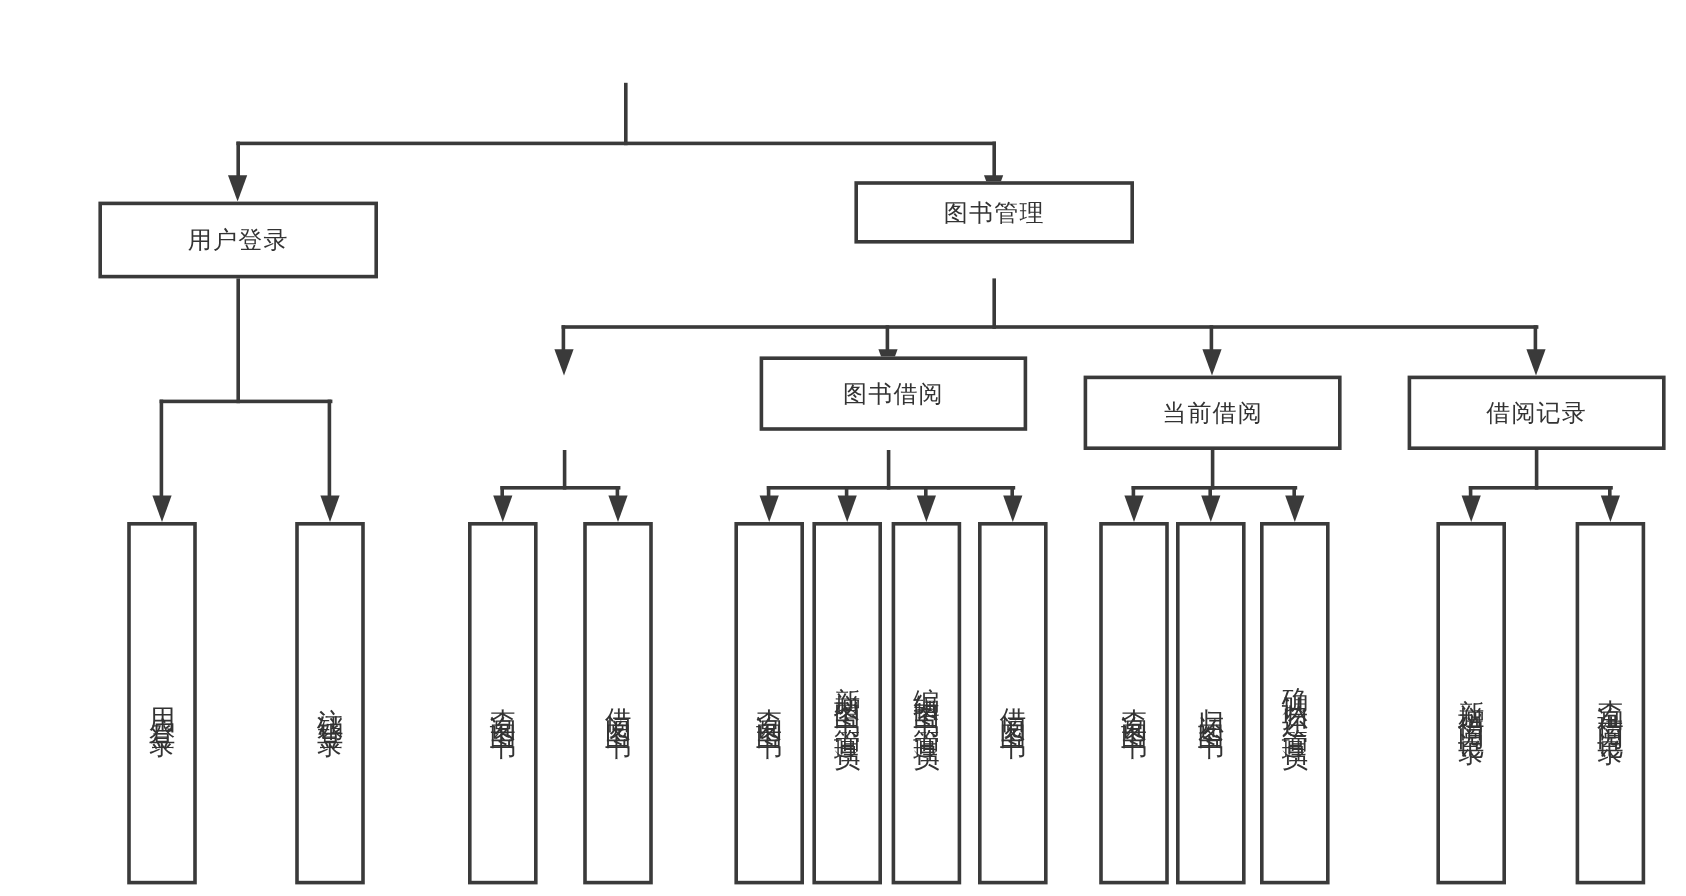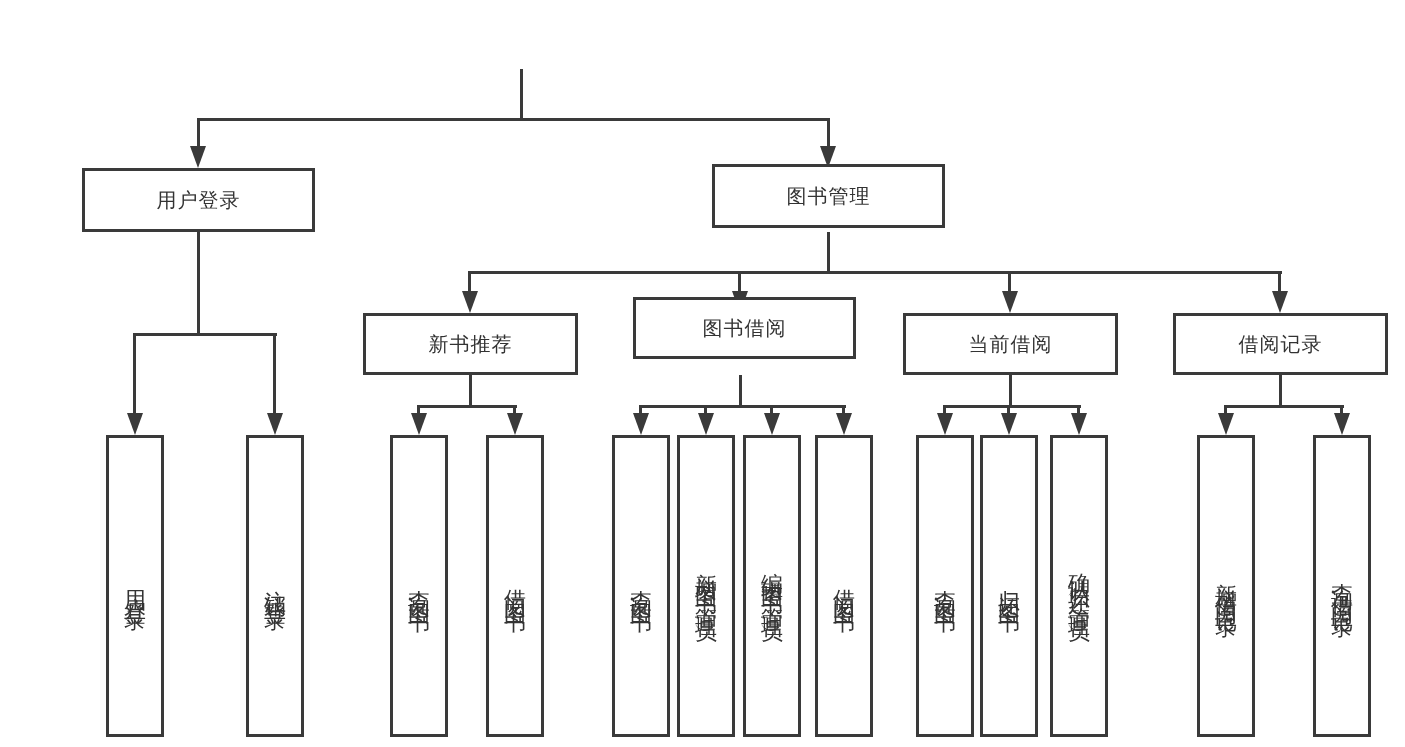--- a/index.html
+++ b/index.html
@@ -77,21 +77,21 @@
   <div class="vline" style="left:520px; top:69px; height:52px;"></div>
   <div class="hline" style="left:197px; top:118px; width:633px;"></div>
   <div class="vline" style="left:197px; top:118px; height:29px;"></div>
   <div class="tri" style="left:190px; top:146px;"></div>
   <div class="vline" style="left:827px; top:118px; height:29px;"></div>
   <div class="tri" style="left:820px; top:146px;"></div>
 
   <div class="box" style="left:82px; top:168px; width:233px; height:64px;">
     <span class="hlabel">用户登录</span>
   </div>
-  <div class="box" style="left:712px; top:164px; width:233px; height:64px;">
+  <div class="box" style="left:712px; top:151px; width:233px; height:52px;">
     <span class="hlabel">图书管理</span>
   </div>
 
   <div class="vline" style="left:197px; top:232px; height:104px;"></div>
   <div class="hline" style="left:133px; top:333px; width:144px;"></div>
   <div class="vline" style="left:133px; top:333px; height:81px;"></div>
   <div class="tri" style="left:127px; top:413px;"></div>
   <div class="vline" style="left:273px; top:333px; height:81px;"></div>
   <div class="tri" style="left:267px; top:413px;"></div>
 
@@ -99,23 +99,20 @@
   <div class="hline" style="left:468px; top:271px; width:814px;"></div>
   <div class="vline" style="left:468px; top:271px; height:21px;"></div>
   <div class="tri" style="left:462px; top:291px;"></div>
   <div class="vline" style="left:738px; top:271px; height:21px;"></div>
   <div class="tri" style="left:732px; top:291px;"></div>
   <div class="vline" style="left:1008px; top:271px; height:21px;"></div>
   <div class="tri" style="left:1002px; top:291px;"></div>
   <div class="vline" style="left:1278px; top:271px; height:21px;"></div>
   <div class="tri" style="left:1272px; top:291px;"></div>
 
-  <div class="box" style="left:363px; top:313px; width:215px; height:62px;">
-    <span class="hlabel">新书推荐</span>
-  </div>
   <div class="box" style="left:633px; top:297px; width:223px; height:62px;">
     <span class="hlabel">图书借阅</span>
   </div>
   <div class="box" style="left:1173px; top:313px; width:215px; height:62px;">
     <span class="hlabel">借阅记录</span>
   </div>
   <div class="box" style="left:903px; top:313px; width:215px; height:62px;">
     <span class="hlabel">当前借阅</span>
   </div>
 

